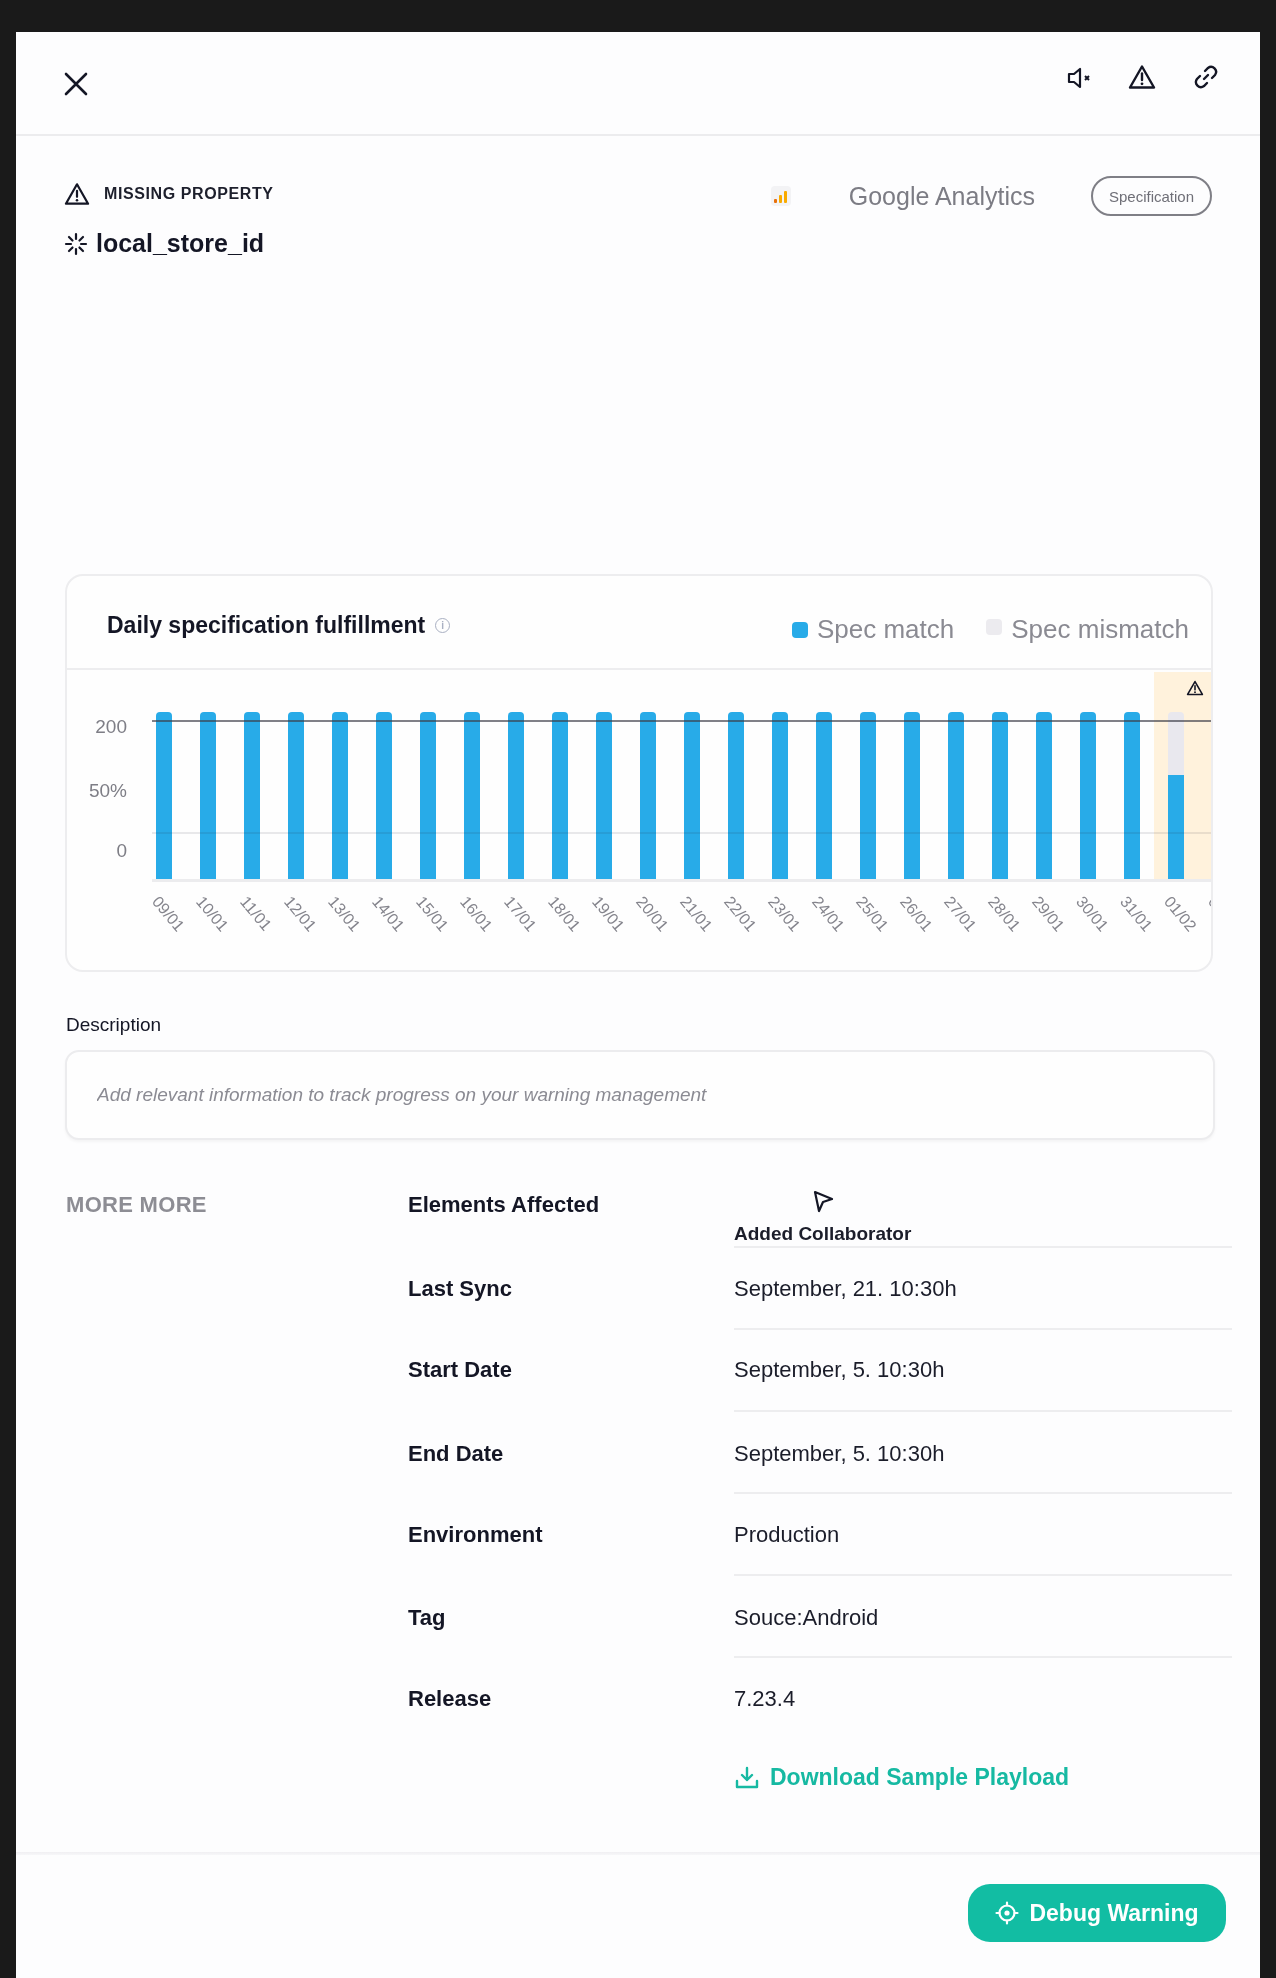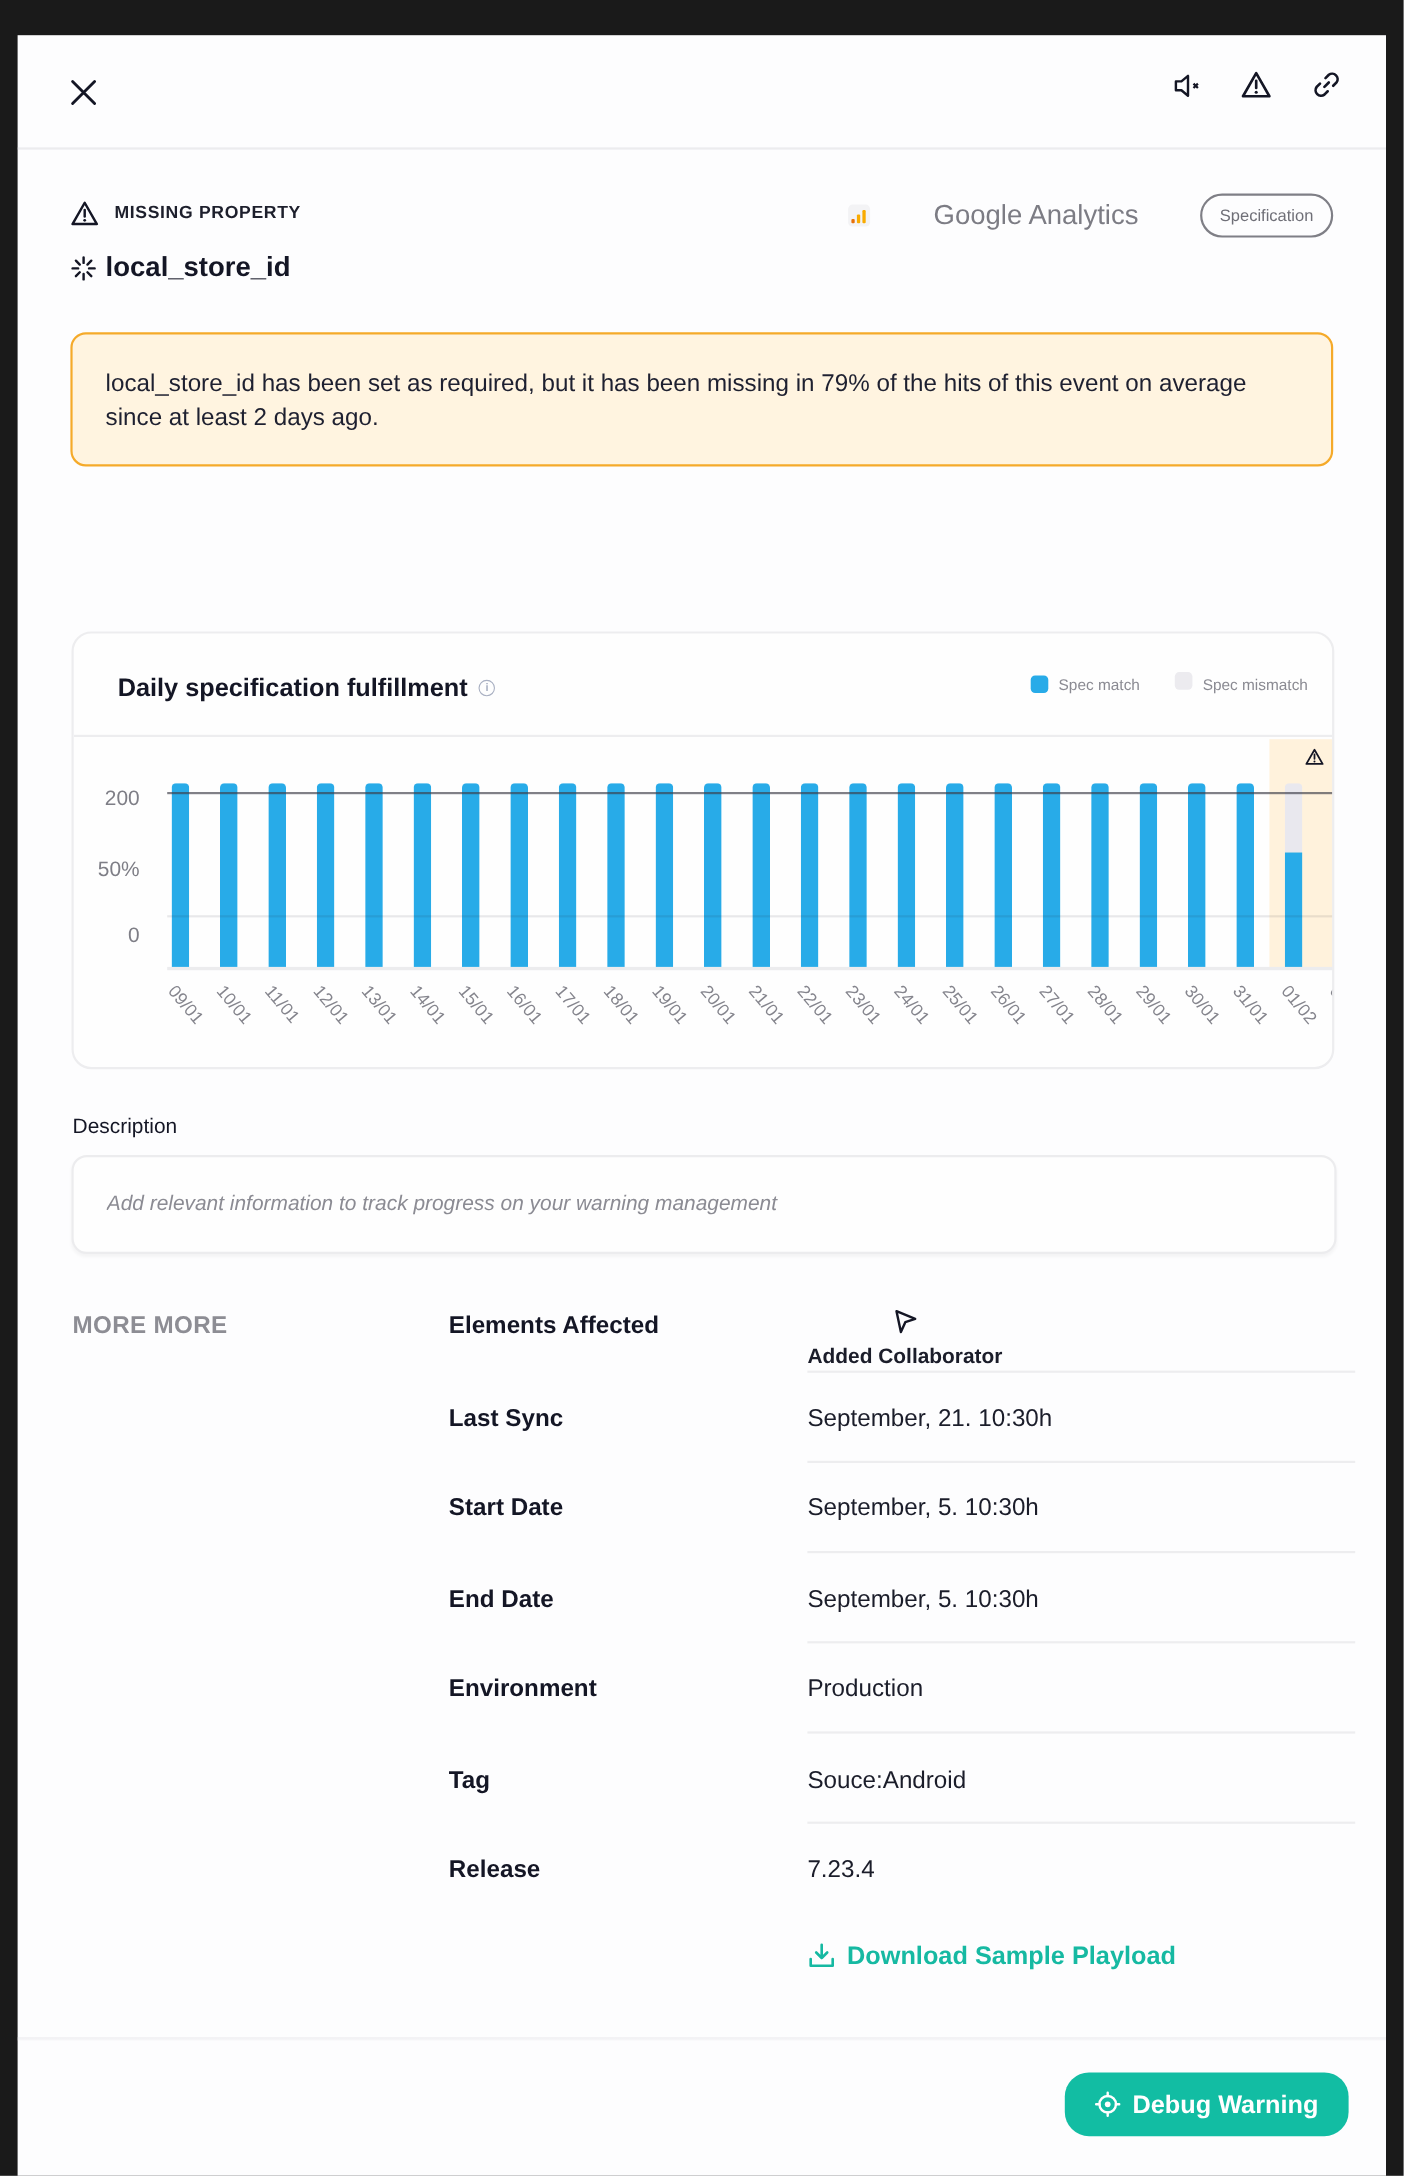--- a/index.html
+++ b/index.html
@@ -45,21 +45,21 @@
   .tab { position: absolute; left: 48px; top: 0; height: 46px; font-size: 22px; font-weight: 700; color: #141625; border-bottom: 3px solid #141625; padding: 0 1px; }
 
   
   .chart-card {
     position: absolute; left: 49px; top: 542px; width: 1148px; height: 398px;
     border: 2px solid #ededef; border-radius: 18px; background: #fefefe; overflow: hidden;
   }
   .chart-header { position: absolute; left: 0; right: 0; top: 0; height: 94px; border-bottom: 2px solid #ededef; }
   .chart-title { position: absolute; left: 40px; top: 36px; font-size: 23px; font-weight: 700; color: #141625; display: flex; align-items: center; gap: 10px; }
   .info-icon { width: 15px; height: 15px; border: 1.5px solid #a9b0c2; border-radius: 50%; display: flex; align-items: center; justify-content: center; font-size: 10px; color: #a9b0c2; font-weight: 700; line-height: 1; }
-  .legend { position: absolute; right: 22px; top: 38px; display: flex; gap: 32px; font-size: 14px; color: #8a8a92; }
+  .legend { position: absolute; right: 22px; top: 38px; display: flex; gap: 32px; font-size: 26px; color: #8a8a92; }
   .legend-item { display: flex; align-items: center; gap: 9px; }
   .swatch { width: 16px; height: 16px; border-radius: 4px; }
 
   .plot { position: absolute; left: 0; top: 0; width: 1148px; height: 398px; }
   .ytick { position: absolute; font-size: 19px; color: #7e7e86; text-align: right; width: 40px; }
   .gridline { position: absolute; height: 2px; }
   .highlight { position: absolute; background: #fff2dc; }
   .bar { position: absolute; width: 16px; border-radius: 4px 4px 0 0; overflow: hidden; }
   .bar .mismatch { position: absolute; left: 0; right: 0; top: 0; background: #e9e8ee; }
   .bar .match { position: absolute; left: 0; right: 0; bottom: 0; background: #28abe8; }
@@ -155,21 +155,20 @@
   <div class="source-row">
     <div class="ga-logo">
       <span style="height:4px; background:#e8710a;"></span>
       <span style="height:8px; background:#f9ab00;"></span>
       <span style="height:12px; background:#f9ab00;"></span>
     </div>
     <span class="source-name">Google Analytics</span>
     <span class="spec-pill">Specification</span>
   </div>
 
-  <div class="alert">local_store_id has been set as required, but it has been missing in 79% of the hits of this event on average since at least 2 days ago.</div>
 
 
   <div class="chart-card">
     <div class="chart-header">
       <div class="chart-title">
         <span>Daily specification fulfillment</span>
         <span class="info-icon">i</span>
       </div>
       <div class="legend">
         <div class="legend-item">

